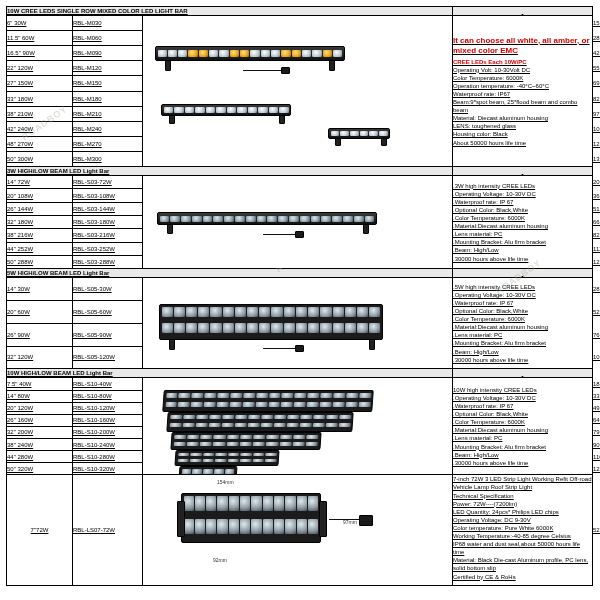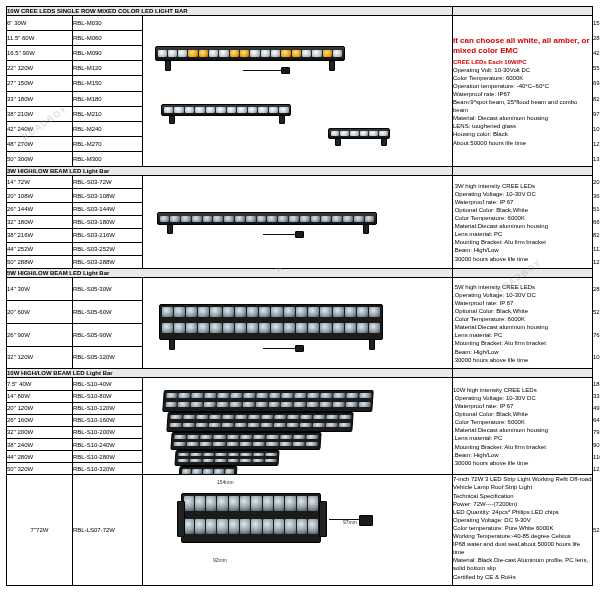--- a/index.html
+++ b/index.html
@@ -14,20 +14,21 @@
   .sheet{
     position:relative;
     width:600px;height:600px;
     box-sizing:border-box;
     padding:6px 6px 6px 6px;
   }
   table.spec{
     width:524px;
     border-collapse:collapse;
     table-layout:fixed;
+    text-decoration:underline;
   }
   table.spec td{
     border:1px solid #000;
     padding:0;
     vertical-align:middle;
     font-size:6px;
     line-height:1.35;
   }
   .c1{width:66px;}
   .c2{width:70px;}

